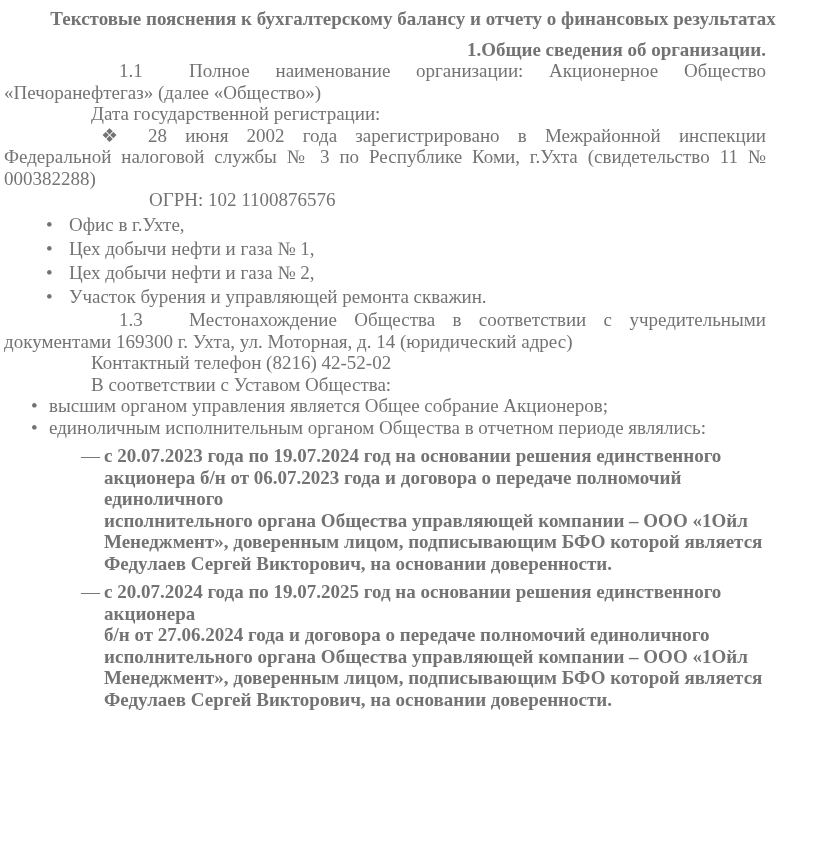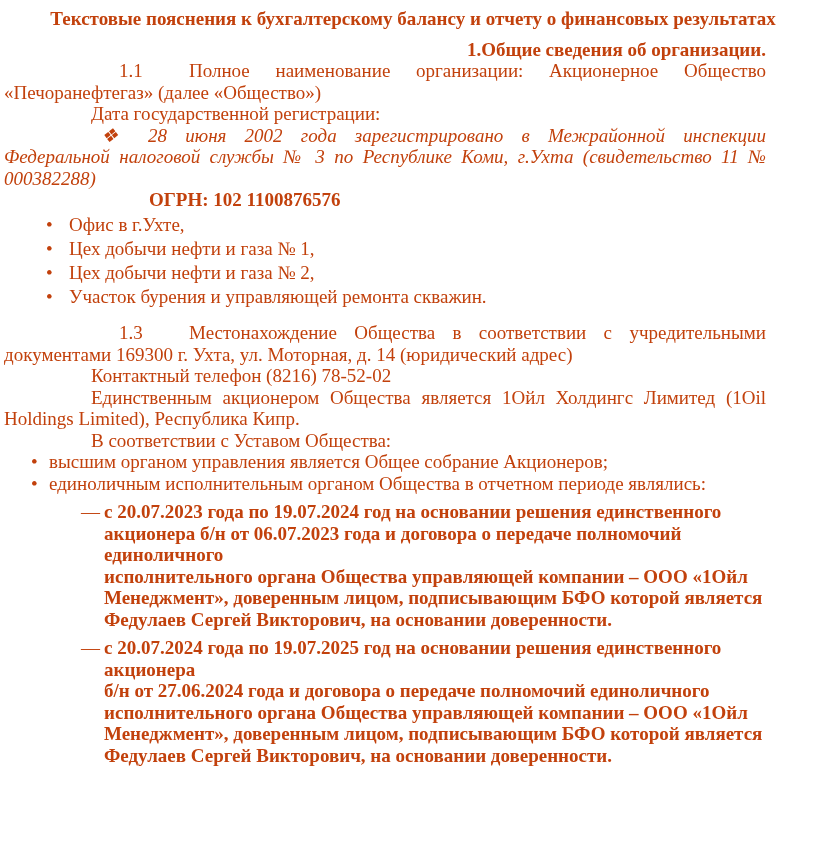--- a/index.html
+++ b/index.html
@@ -1,38 +1,38 @@
 <!DOCTYPE html>
 <html lang="ru"><head>
 <meta charset="utf-8">
 <style>
   html,body{margin:0;padding:0;background:#ffffff;}
   .page{
     width:826px;height:776px;box-sizing:border-box;overflow:hidden;
-    background:#ffffff;color:#c2410c;
+    background:#ffffff;color:#737373;
     font-family:"Liberation Serif","DejaVu Serif",serif;
     font-size:19px;line-height:21.5px;
     padding:8px 60px 0 4px;
   }
   p{margin:0;padding:0;}
   .b{font-weight:bold;text-align:right;}
   .c{text-align:center;margin-right:-56px;}
   .subtitle{margin-top:10px;}
   .h{margin-top:9px;padding-left:10px;}
   .hnum{display:inline-block;width:27px;text-indent:0;}
   .numpara{text-indent:115px;text-align:justify;}
   .mt6{}
   .mt9{margin-top:9px;}
-  .mt5{margin-top:15px;}
+  .mt5{margin-top:2px;}
   .pnum{display:inline-block;width:70px;text-indent:0;}
   .plain{text-indent:87px;}
   .just{text-align:justify;}
-  .diamond-para{text-indent:97px;text-align:justify;font-style:italic;}
+  .diamond-para{text-indent:97px;text-align:justify;}
   .dmark{display:inline-block;width:47px;text-indent:0;}
-  .code{text-indent:145px;font-weight:bold;}
+  .code{text-indent:145px;}
   .list{margin-top:3px;}
   .li{position:relative;padding-left:65px;margin-top:2.5px;}
   .li .bullet{position:absolute;left:42px;top:0;}
   .li2{position:relative;padding-left:45px;margin-top:0;}
   .li2 .bullet{position:absolute;left:27px;top:0;}
   .exec{position:relative;padding-left:100px;margin-top:7px;}
   .exec .dash{position:absolute;left:77px;top:0;}
   .exec-text{display:block;white-space:pre-line;font-weight:bold;}
 </style>
 </head>
@@ -55,23 +55,22 @@
 
   <div class="list">
     <div class="li"><span class="bullet">•</span><span>Офис в г.Ухте,</span></div>
     <div class="li"><span class="bullet">•</span><span>Цех добычи нефти и газа № 1,</span></div>
     <div class="li"><span class="bullet">•</span><span>Цех добычи нефти и газа № 2,</span></div>
     <div class="li"><span class="bullet">•</span><span>Участок бурения и управляющей ремонта скважин.</span></div>
   </div>
 
   <p class="numpara mt5"><span class="pnum">1.3</span><span>Местонахождение Общества в соответствии с учредительными документами 169300 г. Ухта, ул. Моторная, д. 14 (юридический адрес)</span></p>
 
-  <p class="plain">Контактный телефон (8216) 78-52-02</p>
+  <p class="plain">Контактный телефон (8216) 42-52-02</p>
 
-  <p class="plain just">Единственным акционером Общества является 1Ойл Холдингс Лимитед (1Oil Holdings Limited), Республика Кипр.</p>
 
   <p class="plain">В соответствии с Уставом Общества:</p>
 
   <div>
     <div class="li2"><span class="bullet">•</span><span>высшим органом управления является Общее собрание Акционеров;</span></div>
     <div class="li2"><span class="bullet">•</span><span>единоличным исполнительным органом Общества в отчетном периоде являлись:</span></div>
   </div>
 
   <div class="exec">
       <span class="dash">—</span>

